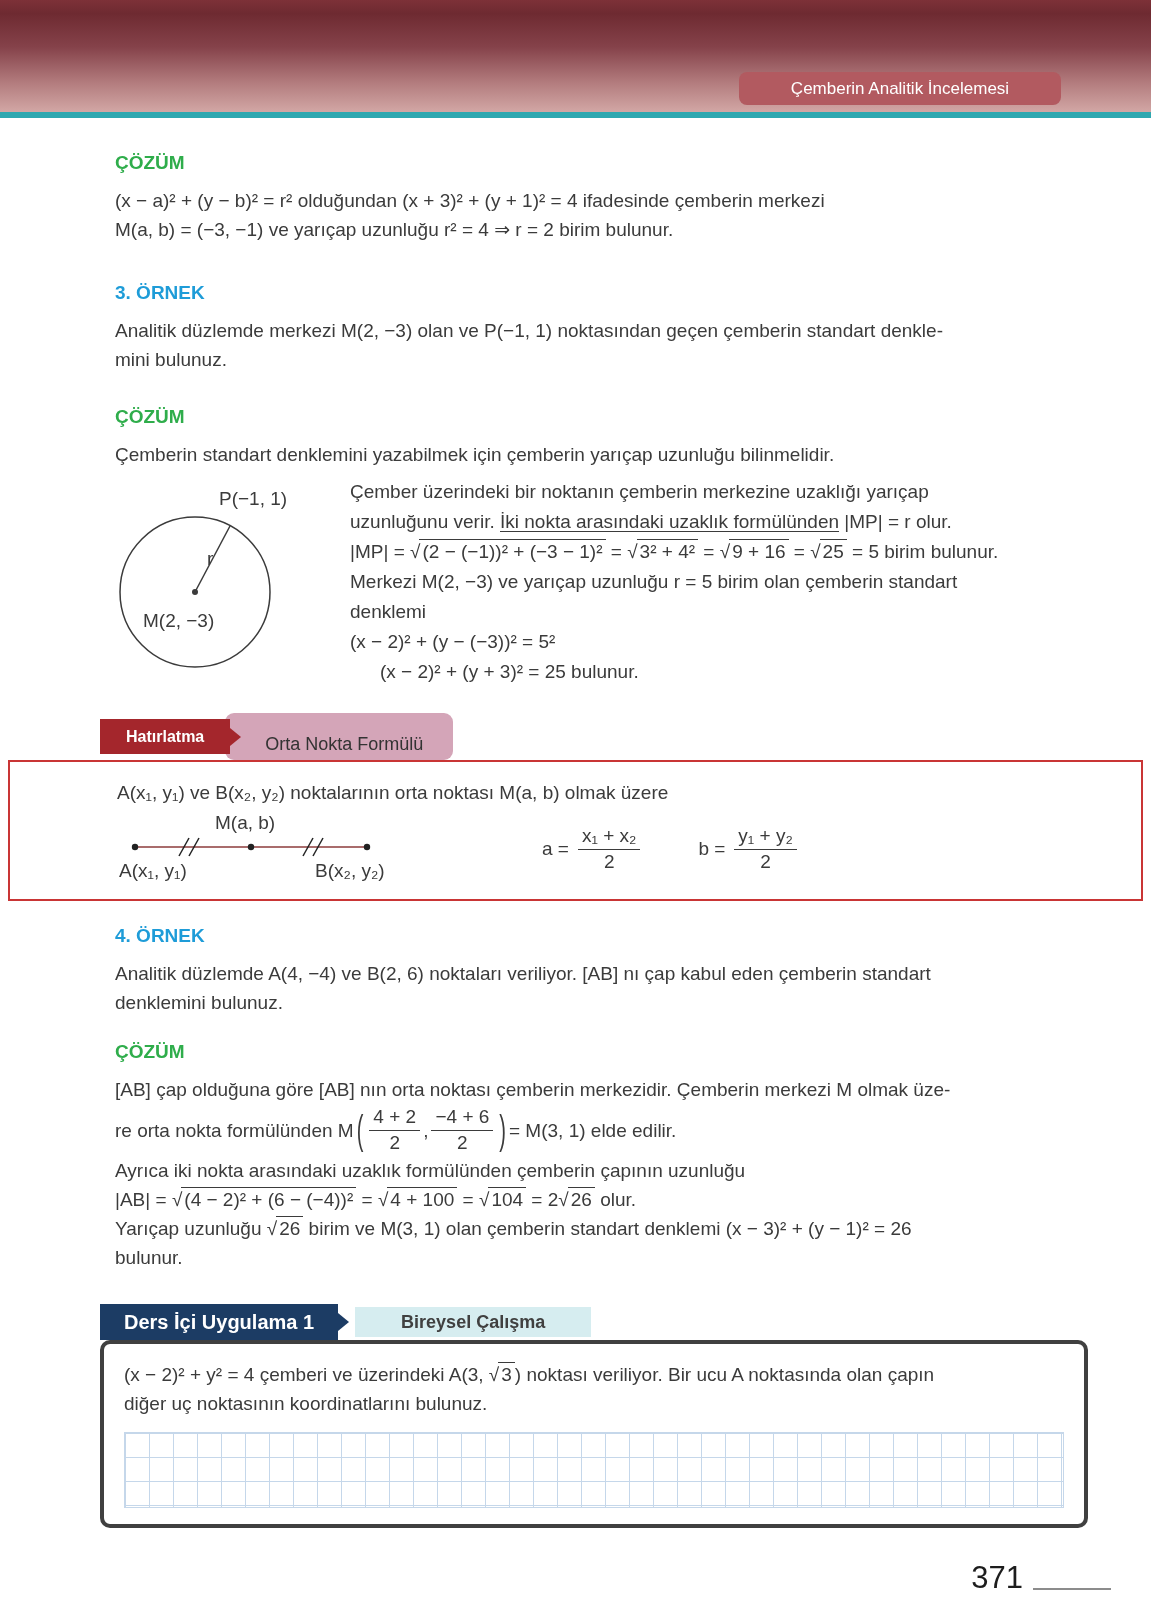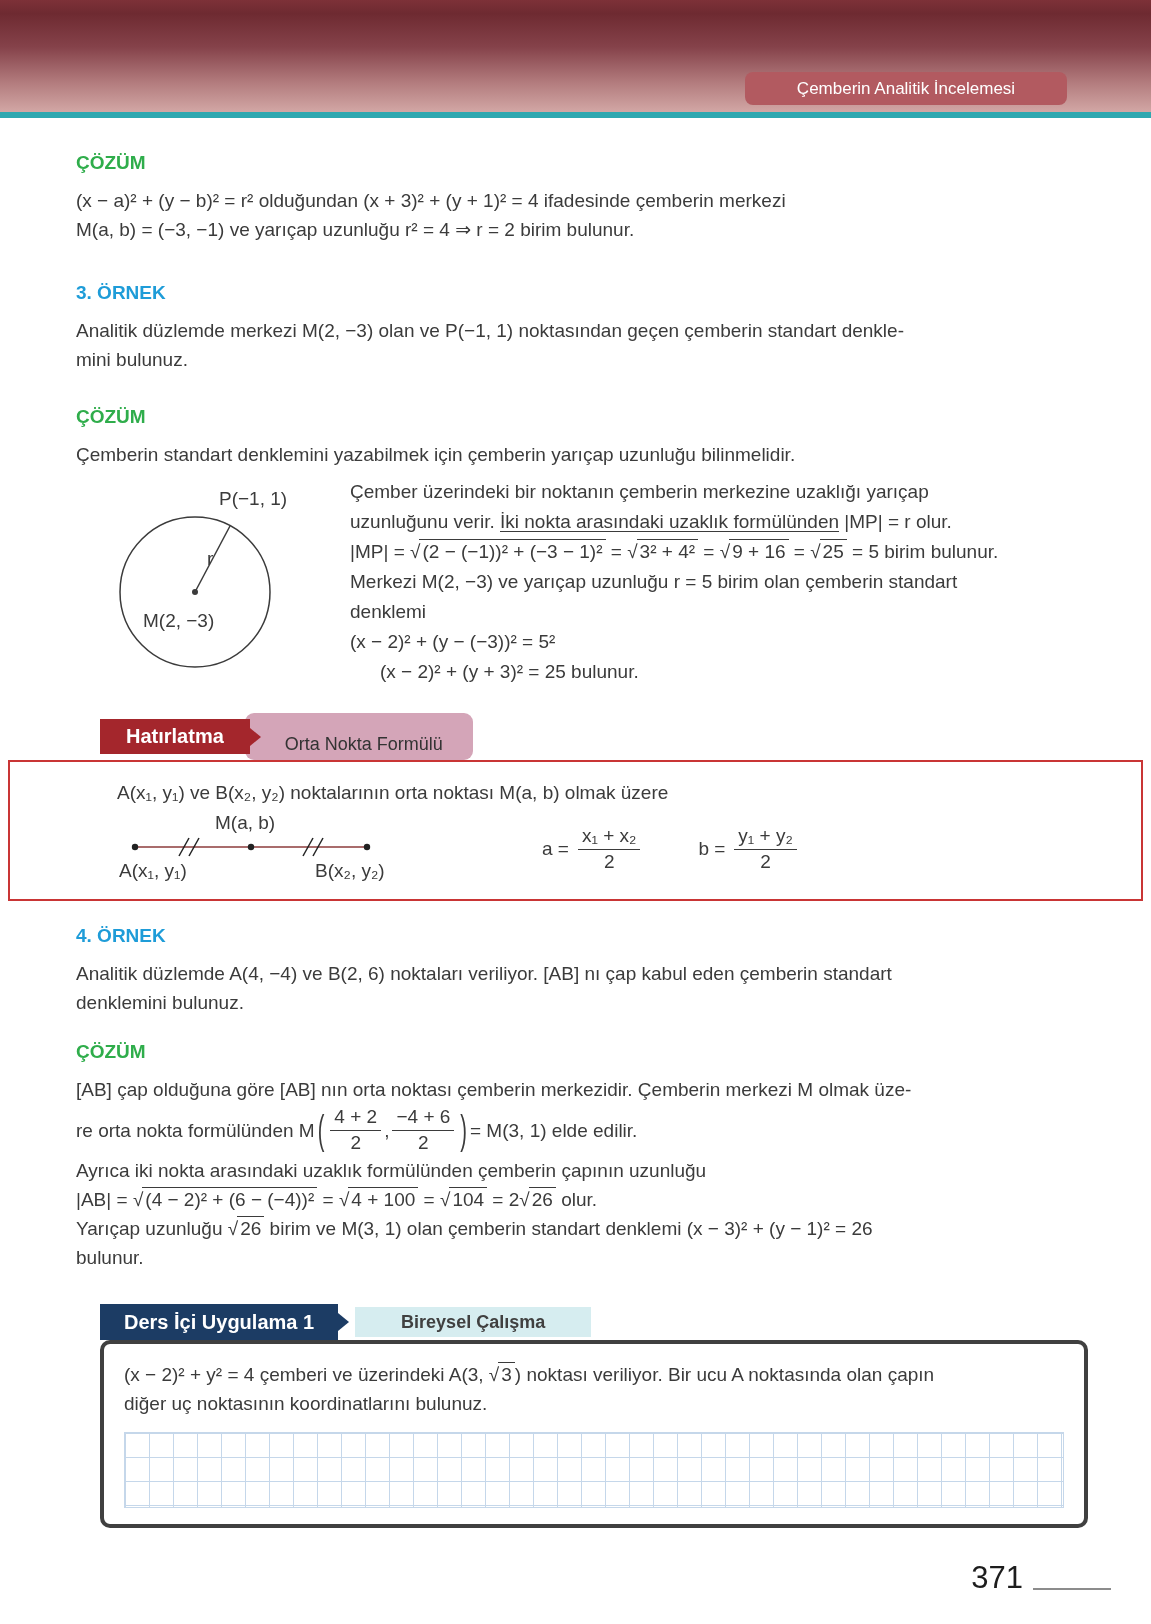--- a/index.html
+++ b/index.html
@@ -3,25 +3,25 @@
 <meta charset="utf-8">
 <style>
   html,body{margin:0;padding:0;}
   body{
     width:1151px;height:1624px;position:relative;overflow:hidden;background:#ffffff;
     font-family:"Liberation Sans",sans-serif;color:#3b3b3b;
   }
   
   .header{height:112px;position:relative;
     background:linear-gradient(180deg,#7d3138 0%,#6e2a31 12%,#85424a 42%,#b37c7e 74%,#d2a7a5 100%);}
-  .chapter-tab{position:absolute;right:84px;bottom:7px;width:322px;height:33px;background:#b25a60;
+  .chapter-tab{position:absolute;right:90px;bottom:7px;width:322px;height:33px;background:#b25a60;
     border-radius:8px;display:flex;align-items:center;justify-content:center;color:#fff;font-size:17px;}
   .teal-bar{height:6px;background:#2ea8b0;}
   
-  .pad{margin-left:76px;margin-right:106px;}
+  .pad{margin-left:115px;margin-right:106px;}
   .hgreen{color:#2fad4b;font-weight:bold;font-size:19px;margin-bottom:12px;}
   .hblue{color:#1e9cd8;font-weight:bold;font-size:19px;margin-bottom:12px;}
   .bline{font-size:19px;line-height:29px;}
   .mt34{margin-top:34px;}.mt38{margin-top:38px;}.mt26{margin-top:26px;}.mt24{margin-top:24px;}.mt32{margin-top:32px;}
   .ul{text-decoration:underline;text-underline-offset:3px;}
   
   .sqrt{white-space:nowrap;display:inline-block;}
   .sqrt::before{content:"√";}
   .sqrt .rad{display:inline-block;border-top:1.6px solid #3b3b3b;padding:0 3px;margin-left:-1px;line-height:1.25;}
   .frac{display:inline-flex;flex-direction:column;vertical-align:middle;text-align:center;margin:0 3px;}
@@ -30,21 +30,21 @@
   .mathline{display:flex;align-items:center;height:52px;}
   .bigp{display:inline-block;transform:scaleY(2.0);font-size:20px;margin:0 3px;}
   
   .fig-row{display:flex;align-items:flex-start;margin-left:115px;margin-right:106px;margin-top:8px;}
   .fig-svg{flex:0 0 235px;}
   .fig-text{flex:1;}
   .fig-text .bline{line-height:30px;}
   .indent30{padding-left:30px;}
   
   .rem-labels{display:flex;align-items:center;margin-left:100px;position:relative;z-index:2;}
-  .rem-label{background:#a4262c;color:#fff;font-weight:bold;font-size:20px;height:35px;display:flex;
+  .rem-label{background:#a4262c;color:#fff;font-weight:bold;font-size:16px;height:35px;display:flex;
     align-items:center;padding:0 26px;position:relative;z-index:3;}
   .tri{width:0;height:0;border-top:9px solid transparent;border-bottom:9px solid transparent;position:relative;z-index:3;}
   .tri-red{border-left:11px solid #a4262c;}
   .tri-navy{border-left:11px solid #1c3c64;}
   .rem-pill{background:#d4a5b8;color:#333;font-size:18px;height:31px;display:flex;align-items:center;
     border-radius:9px;margin-left:-16px;padding:16px 30px 0 40px;position:relative;z-index:1;}
   .rem-box{border:2px solid #c93535;background:#fff;margin:0 8px;padding:16px 0 14px;}
   .rem-text{margin-left:107px;font-size:19px;line-height:29px;}
   .rem-row{display:flex;align-items:center;margin-left:107px;margin-top:6px;}
   .rem-formulas{display:flex;align-items:center;gap:55px;margin-left:90px;font-size:19px;}

